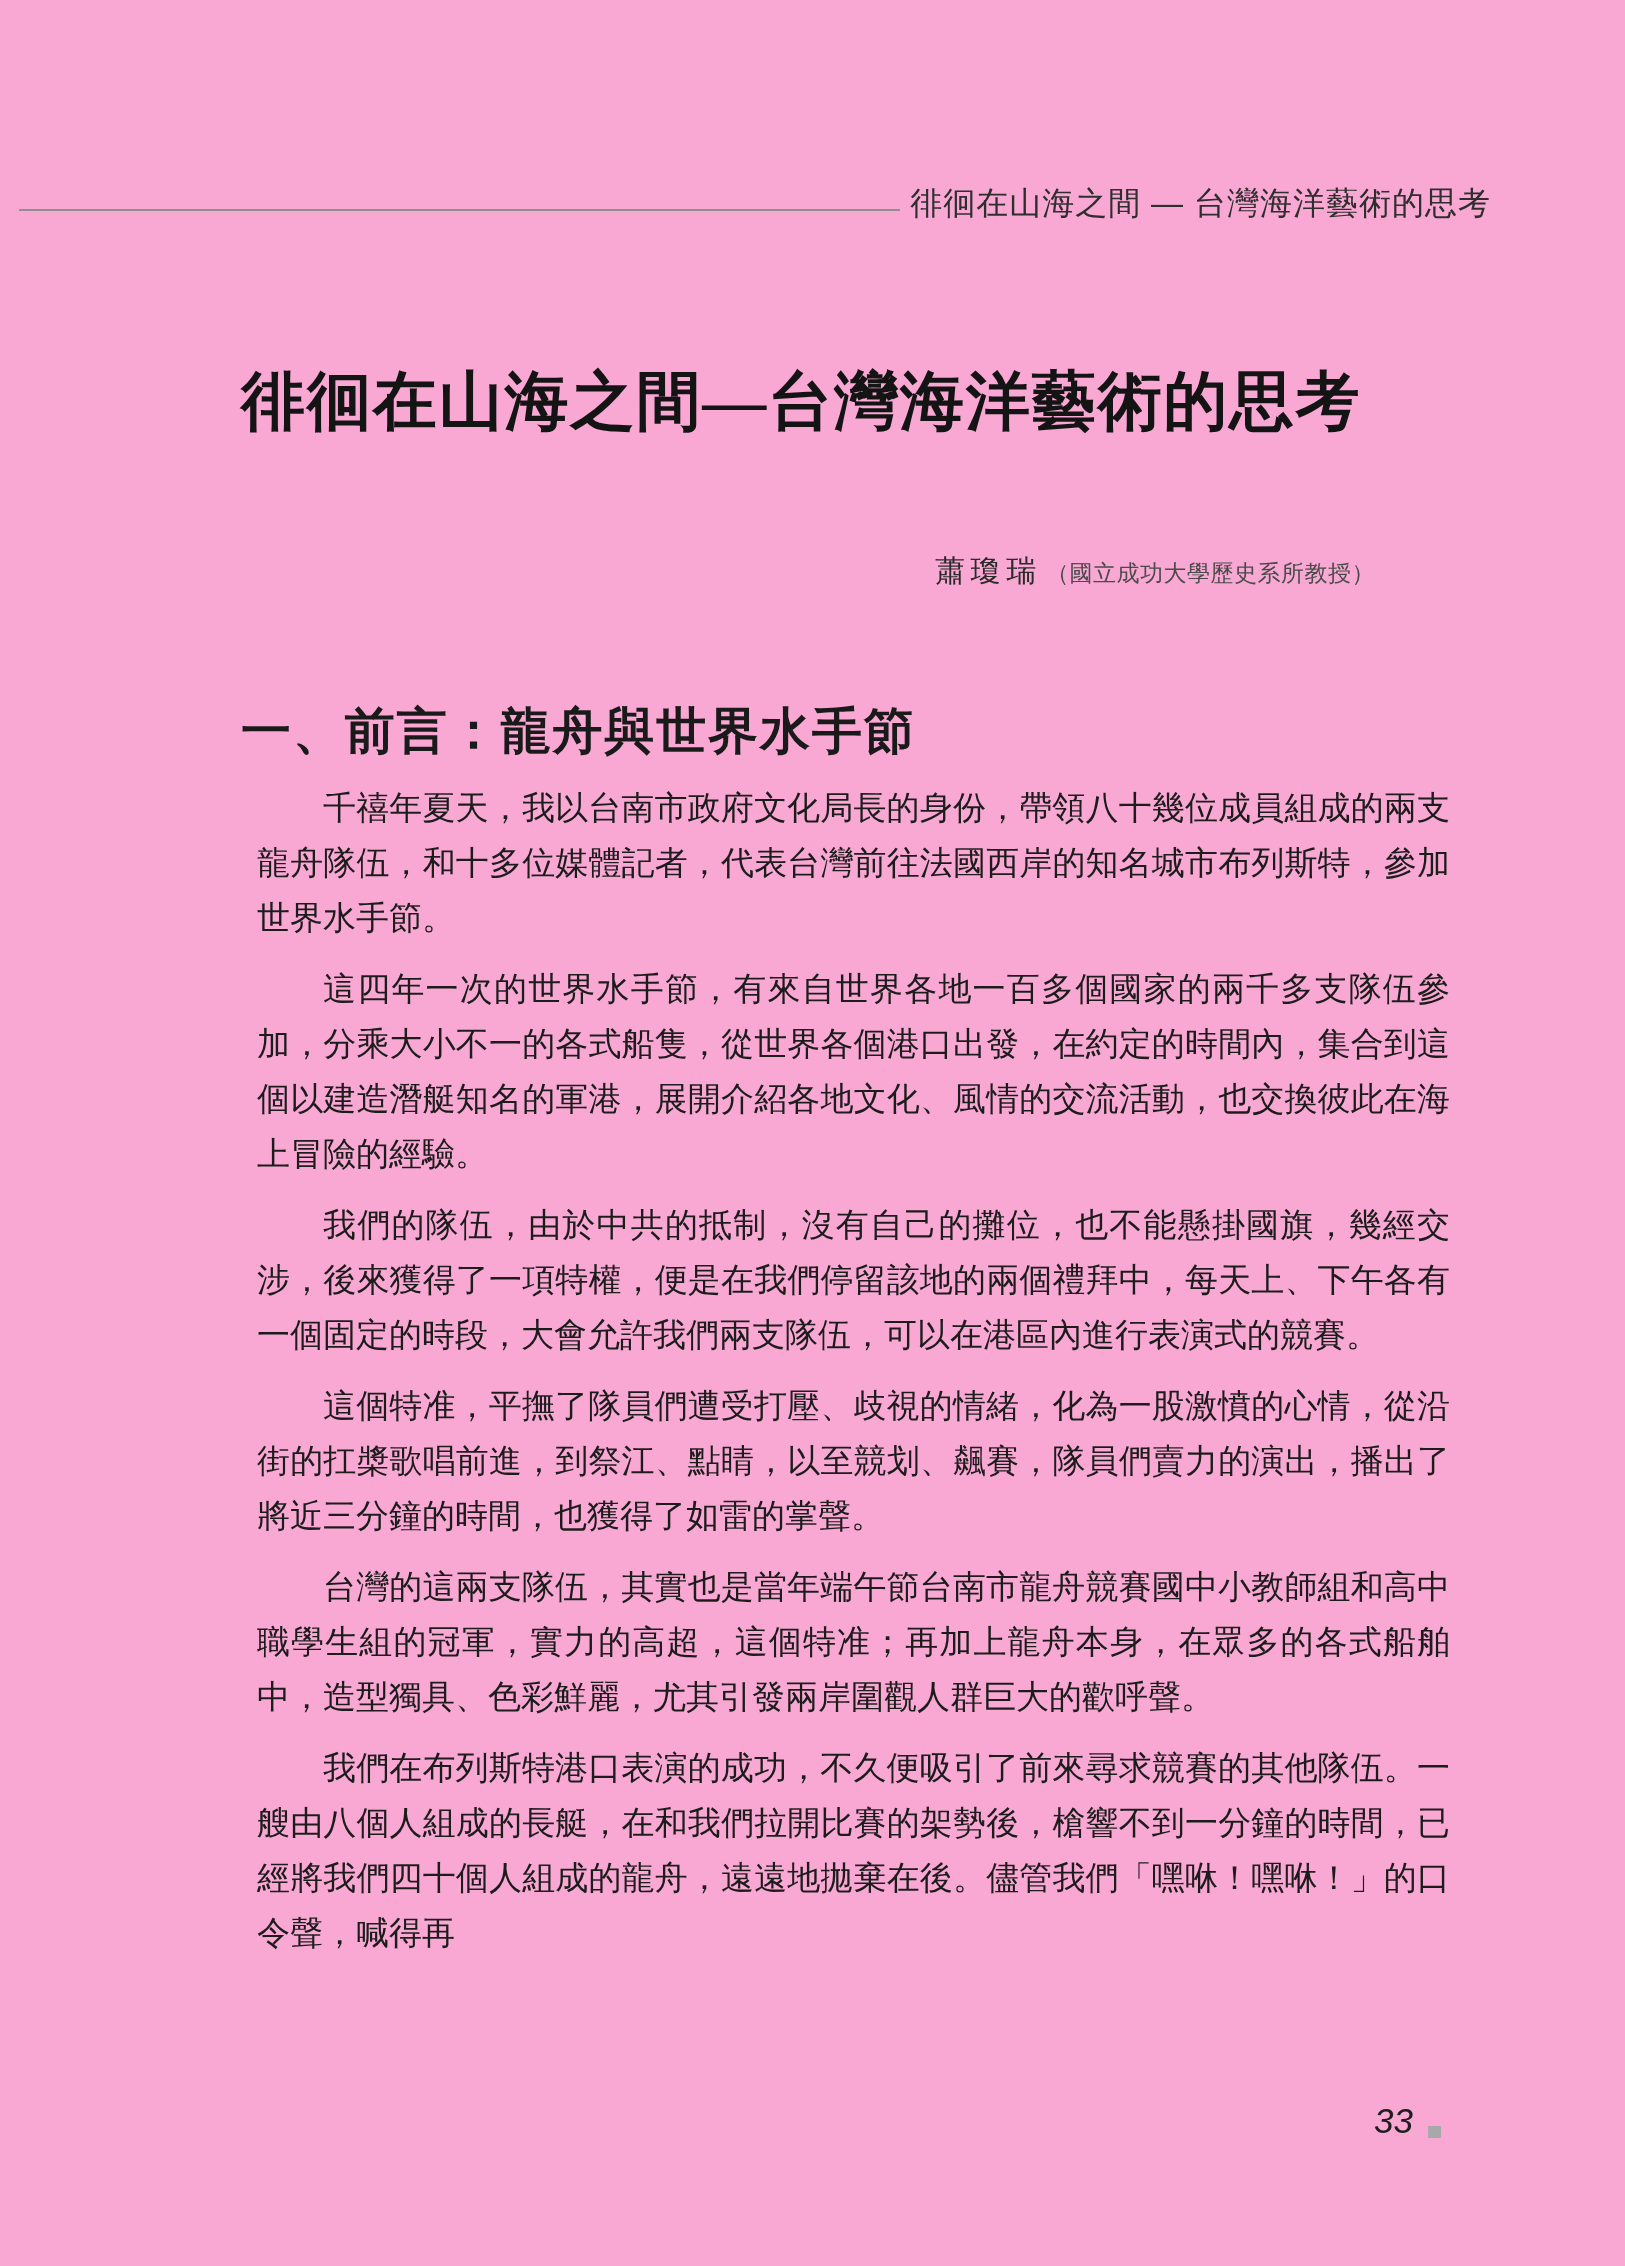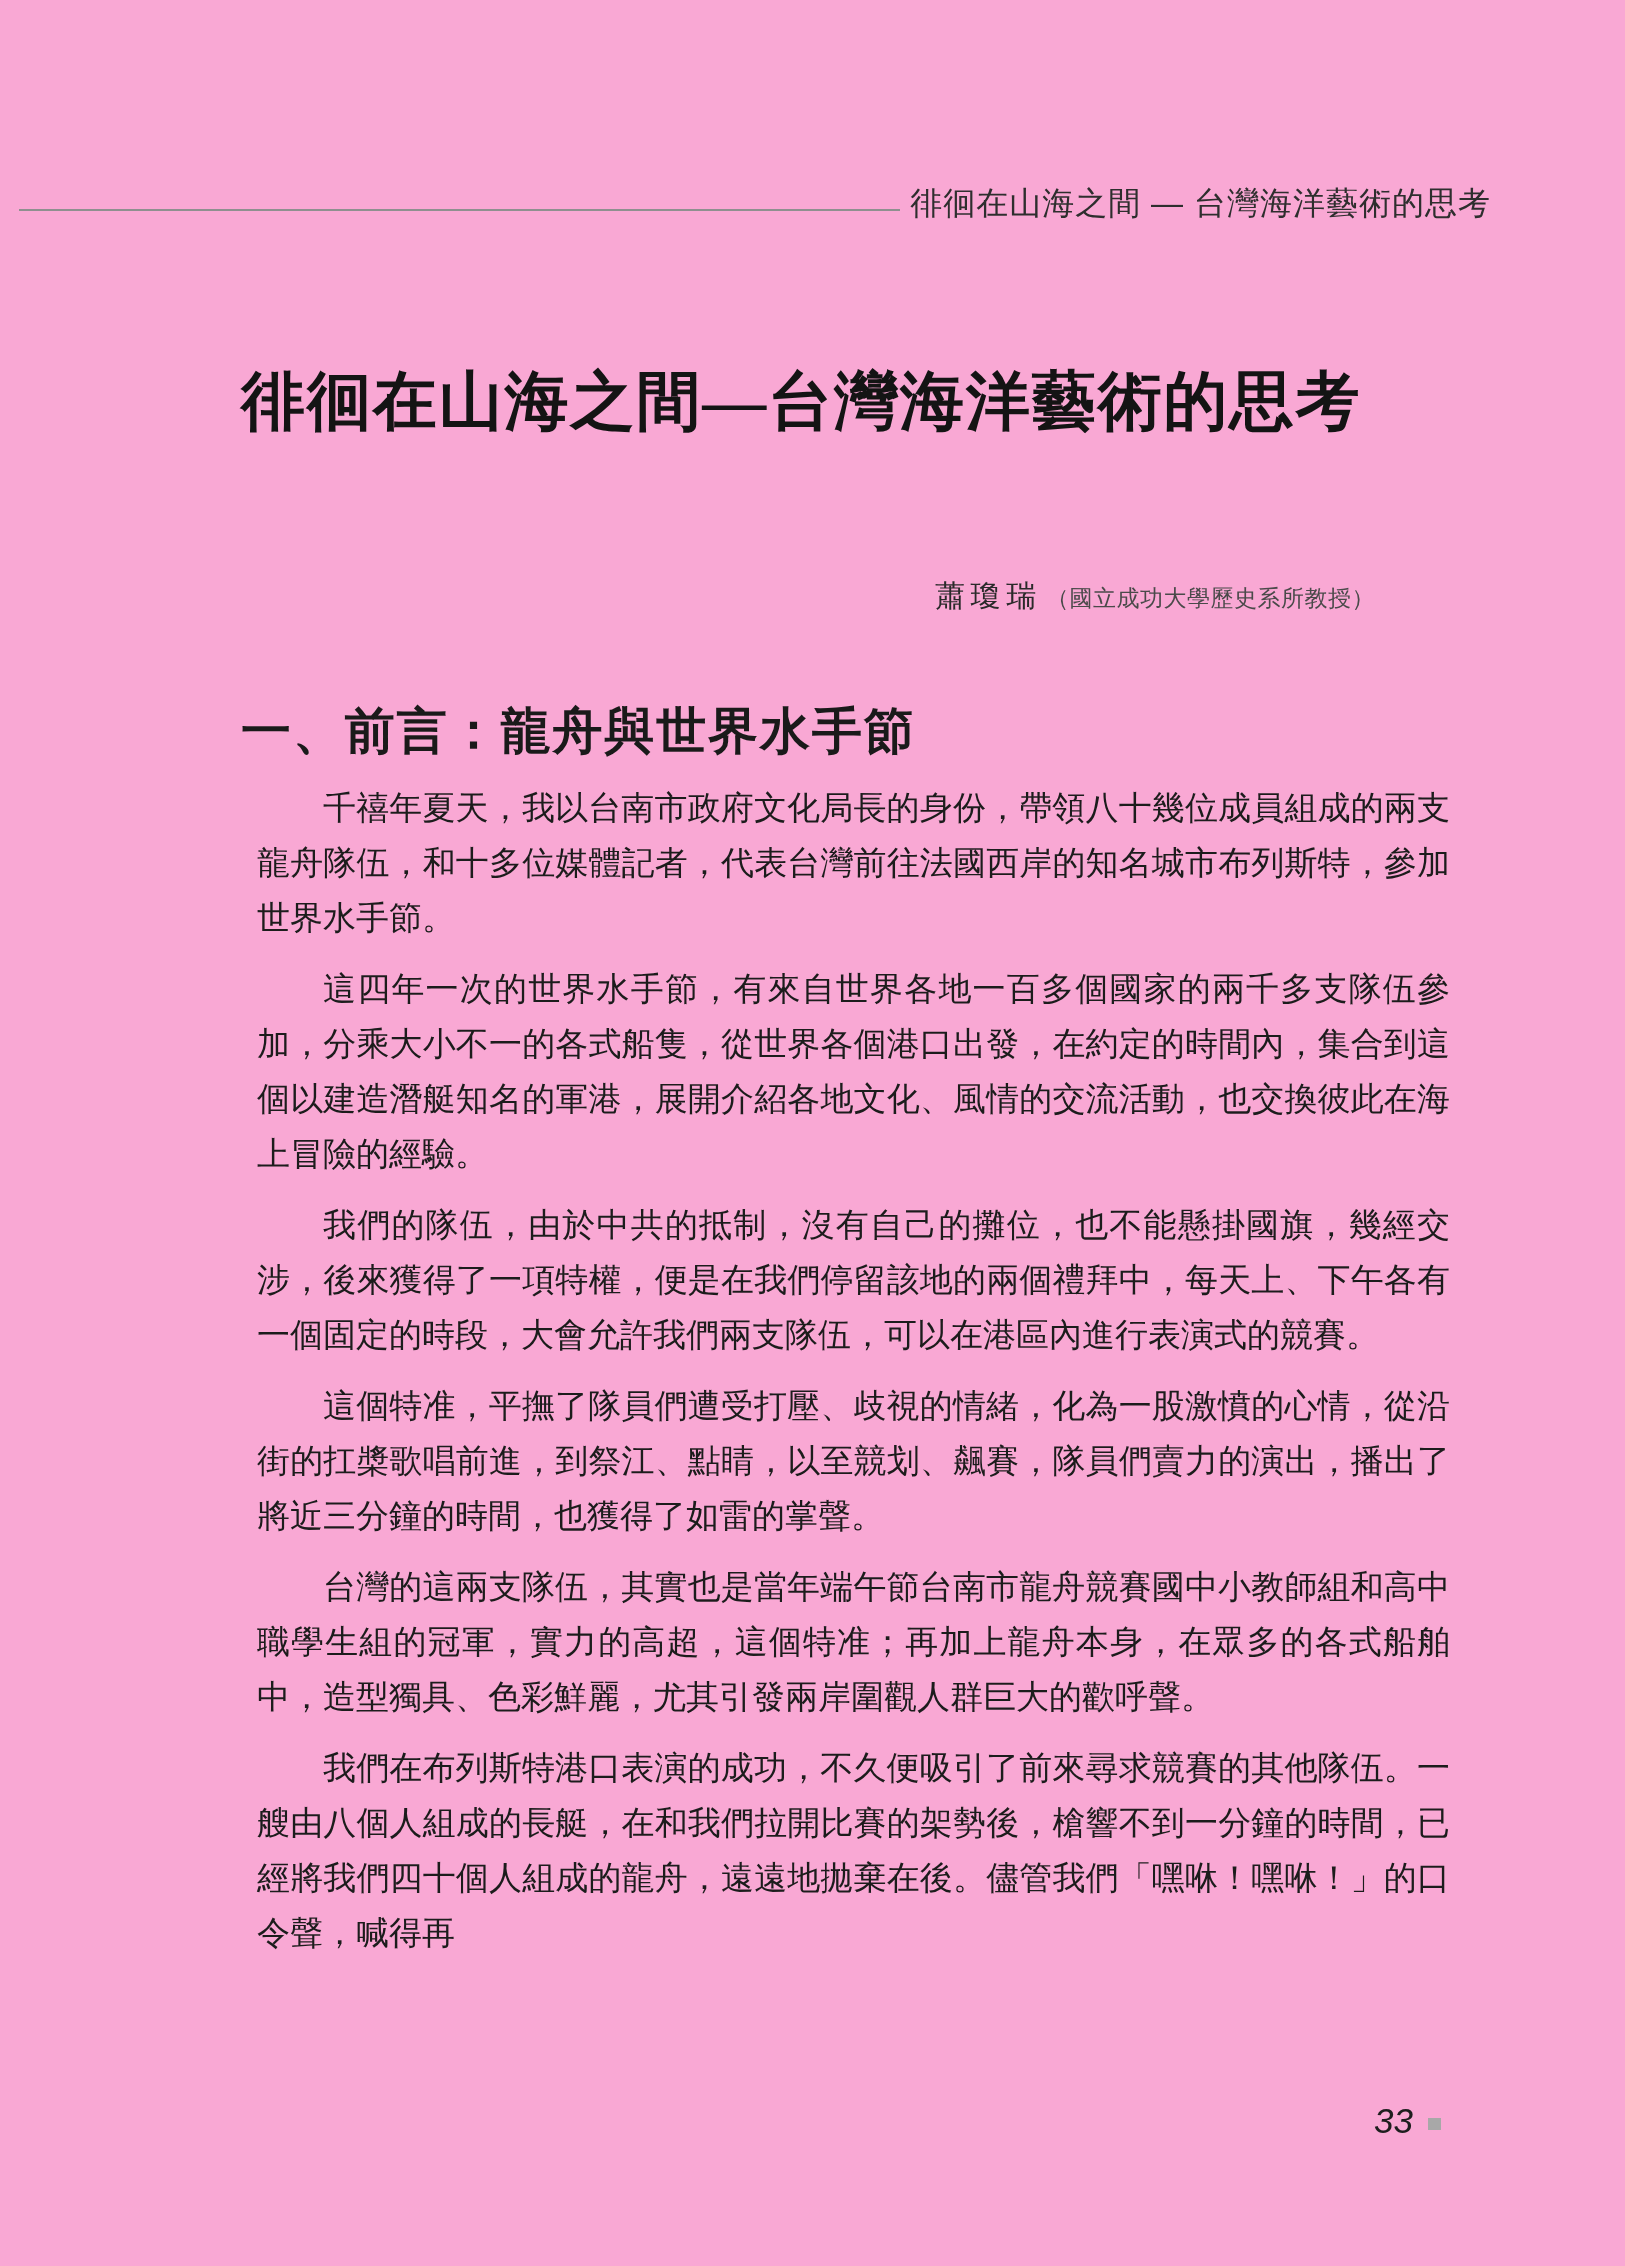--- a/index.html
+++ b/index.html
@@ -50,21 +50,20 @@
     color: #141414;
     white-space: nowrap;
   }
   .author-line {
     position: absolute;
     top: 551px;
     right: 250px;
     font-family: "Liberation Serif", "DejaVu Serif", serif;
     color: #2f2f2f;
     white-space: nowrap;
-    margin-top: 25px;
   }
   .author-name {
     font-size: 30px;
     letter-spacing: 5.7px;
     color: #2a2a2a;
   }
   .author-affiliation {
     font-size: 23px;
     color: #4a4a4a;
     letter-spacing: 0.5px;
@@ -101,21 +100,21 @@
     padding: 0;
     text-indent: 2em;
   }
 
   
   .folio {
     position: absolute;
     left: 1374px;
     top: 2103px;
     display: flex;
-    align-items: center;
+    align-items: flex-end;
     gap: 15.3px;
   }
   .folio-number {
     font-family: "Liberation Sans", "DejaVu Sans", sans-serif;
     font-style: italic;
     font-size: 35px;
     font-weight: 500;
     color: #1e1e1e;
     line-height: 1;
   }

